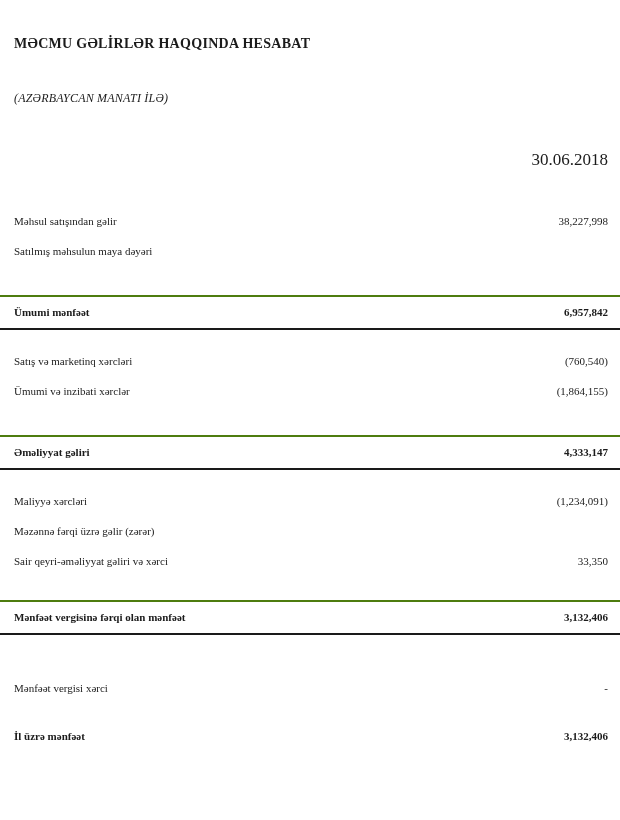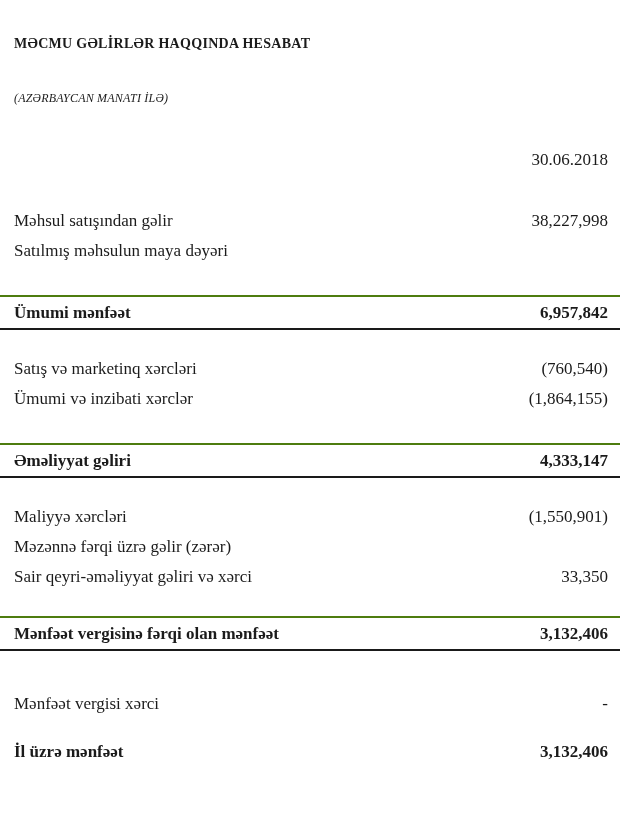--- a/index.html
+++ b/index.html
@@ -34,27 +34,27 @@
     margin: 44px 12px 0 14px;
     text-align: right;
     font-size: 17px;
     font-weight: normal;
   }
   .row {
     display: flex;
     justify-content: space-between;
     align-items: flex-start;
     padding: 0 12px 0 14px;
-    font-size: 17px;
+    font-size: 11px;
     line-height: 30px;
   }
   .row .label { text-align: left; }
   .row .value { text-align: right; white-space: nowrap; }
   .section-rows { margin-top: 36px; }
-  .section-rows.mid { margin-top: 24px; }
+  .section-rows.mid { margin-top: 16px; }
   .total-block {
     margin-top: 29px;
     border-top: 2px solid #4d7c0f;
     border-bottom: 2px solid #1a1a1a;
   }
   .total-block .row {
     font-weight: bold;
     line-height: 31px;
   }
   .total-block.tight { margin-top: 24px; }
@@ -103,21 +103,21 @@
   <div class="total-block">
     <div class="row">
       <span class="label">Əməliyyat gəliri</span>
       <span class="value">4,333,147</span>
     </div>
   </div>
 
   <div class="section-rows mid">
     <div class="row">
       <span class="label">Maliyyə xərcləri</span>
-      <span class="value">(1,550,901)</span>
+      <span class="value">(1,234,091)</span>
     </div>
     <div class="row">
       <span class="label">Məzənnə fərqi üzrə gəlir (zərər)</span>
       <span class="value"></span>
     </div>
     <div class="row">
       <span class="label">Sair qeyri-əməliyyat gəliri və xərci</span>
       <span class="value">33,350</span>
     </div>
   </div>

